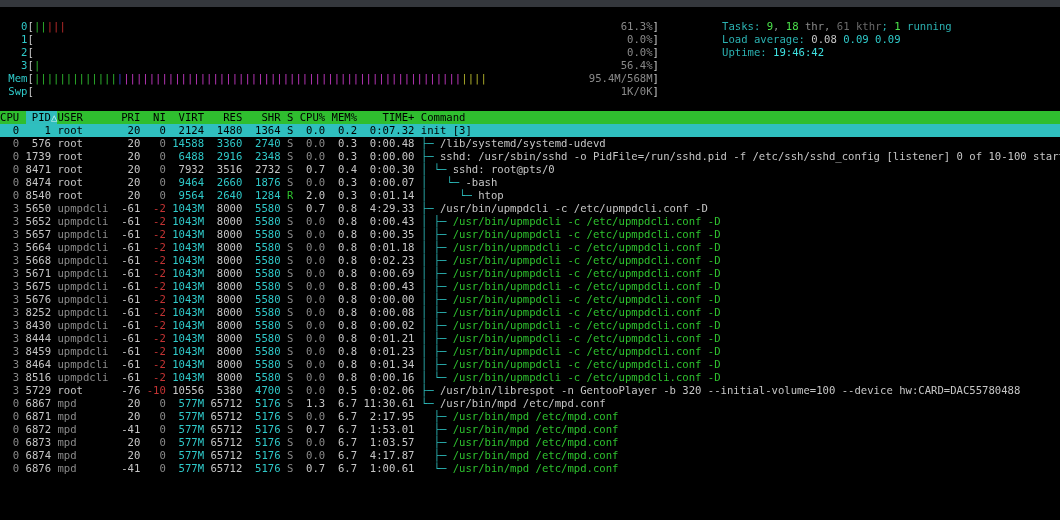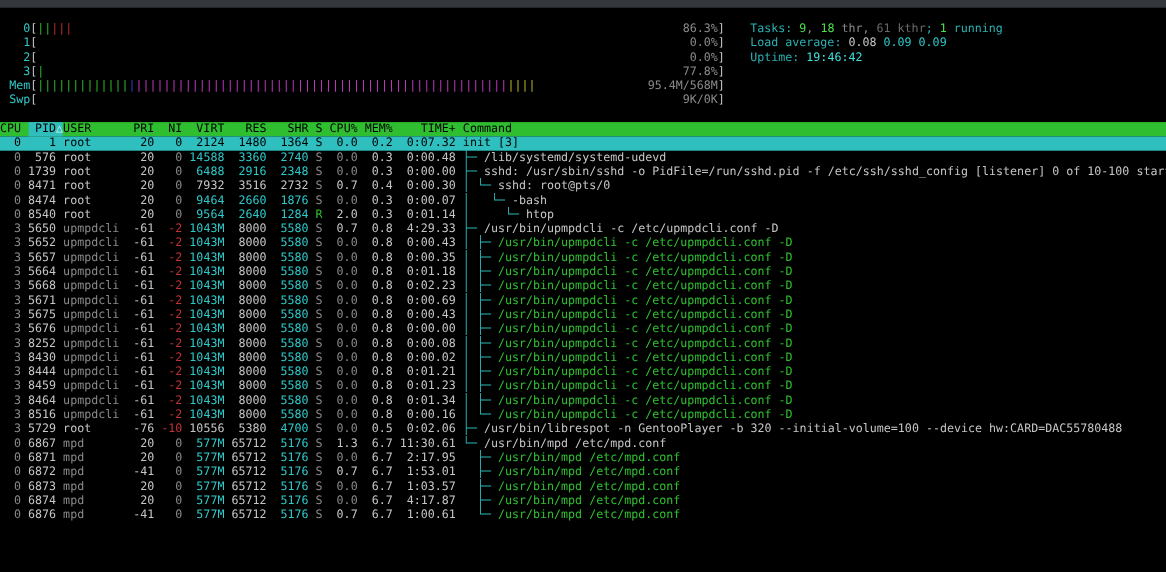--- a/index.html
+++ b/index.html
@@ -9,21 +9,21 @@
     font-size:10.6px;line-height:13px;color:#c6c6c6;
   }
   .titlebar{position:absolute;top:0;left:0;width:1060px;height:7px;background:#34373c;}
   .meters{position:absolute;top:20px;left:2px;}
   .meter{display:flex;height:13px;white-space:pre;}
   .mlabel{display:inline-block;width:4ch;text-align:right;color:#2fc9c9;}
   .bracket{color:#c6c6c6;}
   .mbody{display:inline-block;width:97ch;position:relative;overflow:hidden;white-space:pre;}
   .mval{position:absolute;right:0;top:0;color:#8a8a8a;}
   .infocol{position:absolute;top:20px;left:682px;white-space:pre;}
-  .infocol div{height:13px;}
+  .infocol div{height:13px;margin-left:40px;}
   .table{position:absolute;top:111px;left:0;width:1060px;}
   .row{display:flex;height:13px;white-space:pre;}
   .cell{display:inline-block;flex:none;margin-right:1ch;overflow:hidden;}
   .al-r{text-align:right;} .al-l{text-align:left;}
   .cmdcell{flex:1 1 auto;margin-right:0;white-space:pre;}
   .hdr{background:#2fbe2f;color:#000;}
   .hdr .cell{color:#000;}
   .hdr .sort{background:#30bdbd;}
   .arrow{display:inline-block;width:1ch;color:#d8f4f4;background:#30bdbd;}
   .sel{background:#2fbfbf;}
@@ -33,26 +33,26 @@
   .c-ngreen{color:#4be24b;} .c-dgray{color:#6a6a6a;} .c-bcyan{color:#3fe0e0;}
   .c-tree{color:#2bb6b6;}
   .bg{color:#2db52d;} .br{color:#bb2b2b;} .bb{color:#3b3bcc;} .bm{color:#c238c2;} .by{color:#b2b22b;}
 </style>
 </head>
 <body>
 
 <div class="term">
   <div class="titlebar"></div>
   <div class="meters" id="meters">
-      <div class="meter"><span class="mlabel">0</span><span class="bracket">[</span><span class="mbody"><span class="bg">||</span><span class="br">|||</span><span class="mval">86.3%</span></span><span class="bracket">]</span></div>
+      <div class="meter"><span class="mlabel">0</span><span class="bracket">[</span><span class="mbody"><span class="bg">||</span><span class="br">|||</span><span class="mval">61.3%</span></span><span class="bracket">]</span></div>
       <div class="meter"><span class="mlabel">1</span><span class="bracket">[</span><span class="mbody"><span class="mval">0.0%</span></span><span class="bracket">]</span></div>
       <div class="meter"><span class="mlabel">2</span><span class="bracket">[</span><span class="mbody"><span class="mval">0.0%</span></span><span class="bracket">]</span></div>
-      <div class="meter"><span class="mlabel">3</span><span class="bracket">[</span><span class="mbody"><span class="bg">|</span><span class="mval">77.8%</span></span><span class="bracket">]</span></div>
+      <div class="meter"><span class="mlabel">3</span><span class="bracket">[</span><span class="mbody"><span class="bg">|</span><span class="mval">56.4%</span></span><span class="bracket">]</span></div>
       <div class="meter"><span class="mlabel">Mem</span><span class="bracket">[</span><span class="mbody"><span class="bg">|||||||||||||</span><span class="bb">|</span><span class="bm">|||||||||||||||||||||||||||||||||||||||||||||||||||||</span><span class="by">||||</span><span class="mval">95.4M/568M</span></span><span class="bracket">]</span></div>
-      <div class="meter"><span class="mlabel">Swp</span><span class="bracket">[</span><span class="mbody"><span class="mval">9K/0K</span></span><span class="bracket">]</span></div>
+      <div class="meter"><span class="mlabel">Swp</span><span class="bracket">[</span><span class="mbody"><span class="mval">1K/0K</span></span><span class="bracket">]</span></div>
     </div>
   <div class="infocol" id="infocol"><div><span class="c-teal">Tasks: </span><span class="c-ngreen">9</span><span class="c-dim">, </span><span class="c-ngreen">18</span><span class="c-dim"> thr, </span><span class="c-dgray">61 kthr</span><span class="c-teal">; </span><span class="c-ngreen">1</span><span class="c-teal"> running</span></div><div><span class="c-teal">Load average: </span><span class="c-w">0.08 </span><span class="c-cyan">0.09 </span><span class="c-cyan">0.09</span></div><div><span class="c-teal">Uptime: </span><span class="c-bcyan">19:46:42</span></div></div>
   <div class="table" id="ptable">
       <div class="row hdr"><span class="cell al-r" style="width: 3ch;">CPU</span><span class="cell al-r sort" style="width: 4ch; margin-right: 0px;">PID</span><span class="arrow">△</span><span class="cell al-l" style="width: 9ch;">USER</span><span class="cell al-r" style="width: 3ch;">PRI</span><span class="cell al-r" style="width: 3ch;">NI</span><span class="cell al-r" style="width: 5ch;">VIRT</span><span class="cell al-r" style="width: 5ch;">RES</span><span class="cell al-r" style="width: 5ch;">SHR</span><span class="cell al-l" style="width: 1ch;">S</span><span class="cell al-r" style="width: 4ch;">CPU%</span><span class="cell al-r" style="width: 4ch;">MEM%</span><span class="cell al-r" style="width: 8ch;">TIME+</span><span class="cmdcell al-l">Command</span></div>
       <div class="row sel"><span class="cell al-r" style="width: 3ch;"><span class="c-dim">0</span></span><span class="cell al-r" style="width: 4ch;"><span class="c-w">1</span></span><span class="cell al-l" style="width: 9ch;"><span class="c-w">root</span></span><span class="cell al-r" style="width: 3ch;"><span class="c-w">20</span></span><span class="cell al-r" style="width: 3ch;"><span class="c-dim">0</span></span><span class="cell al-r" style="width: 5ch;"><span class="c-cyan">2124</span></span><span class="cell al-r" style="width: 5ch;"><span class="c-cyan">1480</span></span><span class="cell al-r" style="width: 5ch;"><span class="c-cyan">1364</span></span><span class="cell al-l" style="width: 1ch;"><span class="c-dim">S</span></span><span class="cell al-r" style="width: 4ch;"><span class="c-dim">0.0</span></span><span class="cell al-r" style="width: 4ch;"><span class="c-w">0.2</span></span><span class="cell al-r" style="width: 8ch;"><span class="c-w">0:07.32</span></span><span class="cmdcell al-l"><span class="c-w">init [3]</span></span></div>
       <div class="row"><span class="cell al-r" style="width: 3ch;"><span class="c-dim">0</span></span><span class="cell al-r" style="width: 4ch;"><span class="c-w">576</span></span><span class="cell al-l" style="width: 9ch;"><span class="c-w">root</span></span><span class="cell al-r" style="width: 3ch;"><span class="c-w">20</span></span><span class="cell al-r" style="width: 3ch;"><span class="c-dim">0</span></span><span class="cell al-r" style="width: 5ch;"><span class="c-cyan">14588</span></span><span class="cell al-r" style="width: 5ch;"><span class="c-cyan">3360</span></span><span class="cell al-r" style="width: 5ch;"><span class="c-cyan">2740</span></span><span class="cell al-l" style="width: 1ch;"><span class="c-dim">S</span></span><span class="cell al-r" style="width: 4ch;"><span class="c-dim">0.0</span></span><span class="cell al-r" style="width: 4ch;"><span class="c-w">0.3</span></span><span class="cell al-r" style="width: 8ch;"><span class="c-w">0:00.48</span></span><span class="cmdcell al-l"><span class="c-tree">├─ </span><span class="c-w">/lib/systemd/systemd-udevd</span></span></div>
       <div class="row"><span class="cell al-r" style="width: 3ch;"><span class="c-dim">0</span></span><span class="cell al-r" style="width: 4ch;"><span class="c-w">1739</span></span><span class="cell al-l" style="width: 9ch;"><span class="c-w">root</span></span><span class="cell al-r" style="width: 3ch;"><span class="c-w">20</span></span><span class="cell al-r" style="width: 3ch;"><span class="c-dim">0</span></span><span class="cell al-r" style="width: 5ch;"><span class="c-cyan">6488</span></span><span class="cell al-r" style="width: 5ch;"><span class="c-cyan">2916</span></span><span class="cell al-r" style="width: 5ch;"><span class="c-cyan">2348</span></span><span class="cell al-l" style="width: 1ch;"><span class="c-dim">S</span></span><span class="cell al-r" style="width: 4ch;"><span class="c-dim">0.0</span></span><span class="cell al-r" style="width: 4ch;"><span class="c-w">0.3</span></span><span class="cell al-r" style="width: 8ch;"><span class="c-w">0:00.00</span></span><span class="cmdcell al-l"><span class="c-tree">├─ </span><span class="c-w">sshd: /usr/sbin/sshd -o PidFile=/run/sshd.pid -f /etc/ssh/sshd_config [listener] 0 of 10-100 startups</span></span></div>
       <div class="row"><span class="cell al-r" style="width: 3ch;"><span class="c-dim">0</span></span><span class="cell al-r" style="width: 4ch;"><span class="c-w">8471</span></span><span class="cell al-l" style="width: 9ch;"><span class="c-w">root</span></span><span class="cell al-r" style="width: 3ch;"><span class="c-w">20</span></span><span class="cell al-r" style="width: 3ch;"><span class="c-dim">0</span></span><span class="cell al-r" style="width: 5ch;"><span class="c-w">7932</span></span><span class="cell al-r" style="width: 5ch;"><span class="c-w">3516</span></span><span class="cell al-r" style="width: 5ch;"><span class="c-w">2732</span></span><span class="cell al-l" style="width: 1ch;"><span class="c-dim">S</span></span><span class="cell al-r" style="width: 4ch;"><span class="c-w">0.7</span></span><span class="cell al-r" style="width: 4ch;"><span class="c-w">0.4</span></span><span class="cell al-r" style="width: 8ch;"><span class="c-w">0:00.30</span></span><span class="cmdcell al-l"><span class="c-tree">│ └─ </span><span class="c-w">sshd: root@pts/0</span></span></div>
       <div class="row"><span class="cell al-r" style="width: 3ch;"><span class="c-dim">0</span></span><span class="cell al-r" style="width: 4ch;"><span class="c-w">8474</span></span><span class="cell al-l" style="width: 9ch;"><span class="c-w">root</span></span><span class="cell al-r" style="width: 3ch;"><span class="c-w">20</span></span><span class="cell al-r" style="width: 3ch;"><span class="c-dim">0</span></span><span class="cell al-r" style="width: 5ch;"><span class="c-cyan">9464</span></span><span class="cell al-r" style="width: 5ch;"><span class="c-cyan">2660</span></span><span class="cell al-r" style="width: 5ch;"><span class="c-cyan">1876</span></span><span class="cell al-l" style="width: 1ch;"><span class="c-dim">S</span></span><span class="cell al-r" style="width: 4ch;"><span class="c-dim">0.0</span></span><span class="cell al-r" style="width: 4ch;"><span class="c-w">0.3</span></span><span class="cell al-r" style="width: 8ch;"><span class="c-w">0:00.07</span></span><span class="cmdcell al-l"><span class="c-tree">│   └─ </span><span class="c-w">-bash</span></span></div>
       <div class="row"><span class="cell al-r" style="width: 3ch;"><span class="c-dim">0</span></span><span class="cell al-r" style="width: 4ch;"><span class="c-w">8540</span></span><span class="cell al-l" style="width: 9ch;"><span class="c-w">root</span></span><span class="cell al-r" style="width: 3ch;"><span class="c-w">20</span></span><span class="cell al-r" style="width: 3ch;"><span class="c-dim">0</span></span><span class="cell al-r" style="width: 5ch;"><span class="c-cyan">9564</span></span><span class="cell al-r" style="width: 5ch;"><span class="c-cyan">2640</span></span><span class="cell al-r" style="width: 5ch;"><span class="c-cyan">1284</span></span><span class="cell al-l" style="width: 1ch;"><span class="c-green">R</span></span><span class="cell al-r" style="width: 4ch;"><span class="c-w">2.0</span></span><span class="cell al-r" style="width: 4ch;"><span class="c-w">0.3</span></span><span class="cell al-r" style="width: 8ch;"><span class="c-w">0:01.14</span></span><span class="cmdcell al-l"><span class="c-tree">│     └─ </span><span class="c-w">htop</span></span></div>

